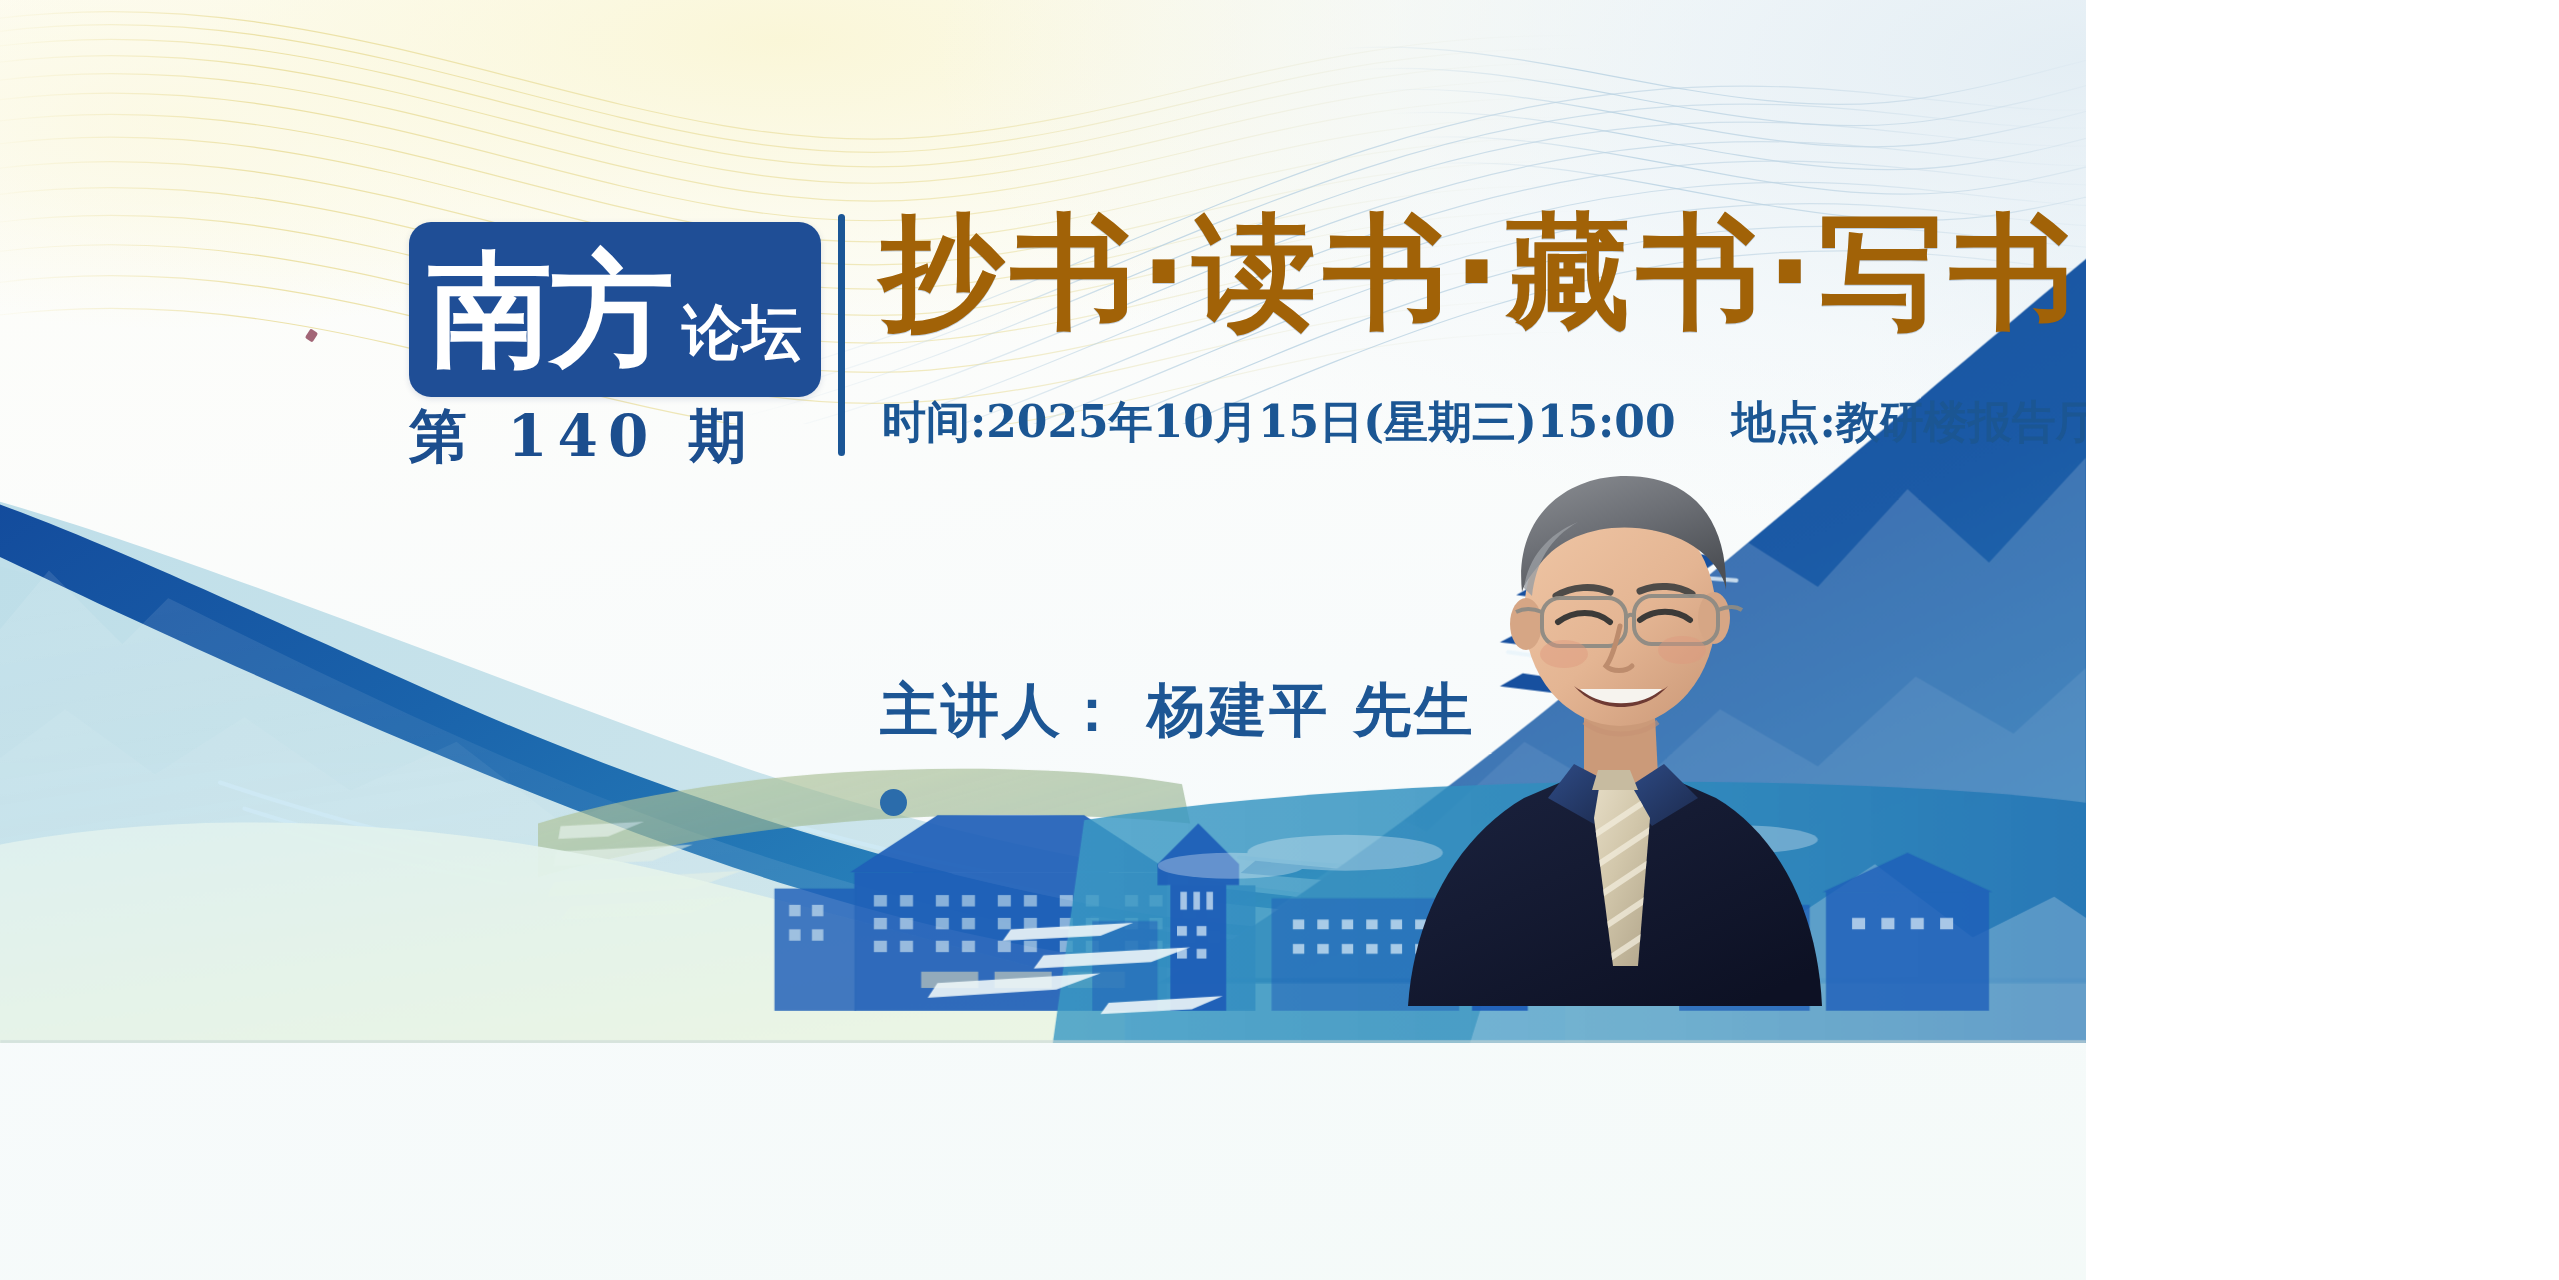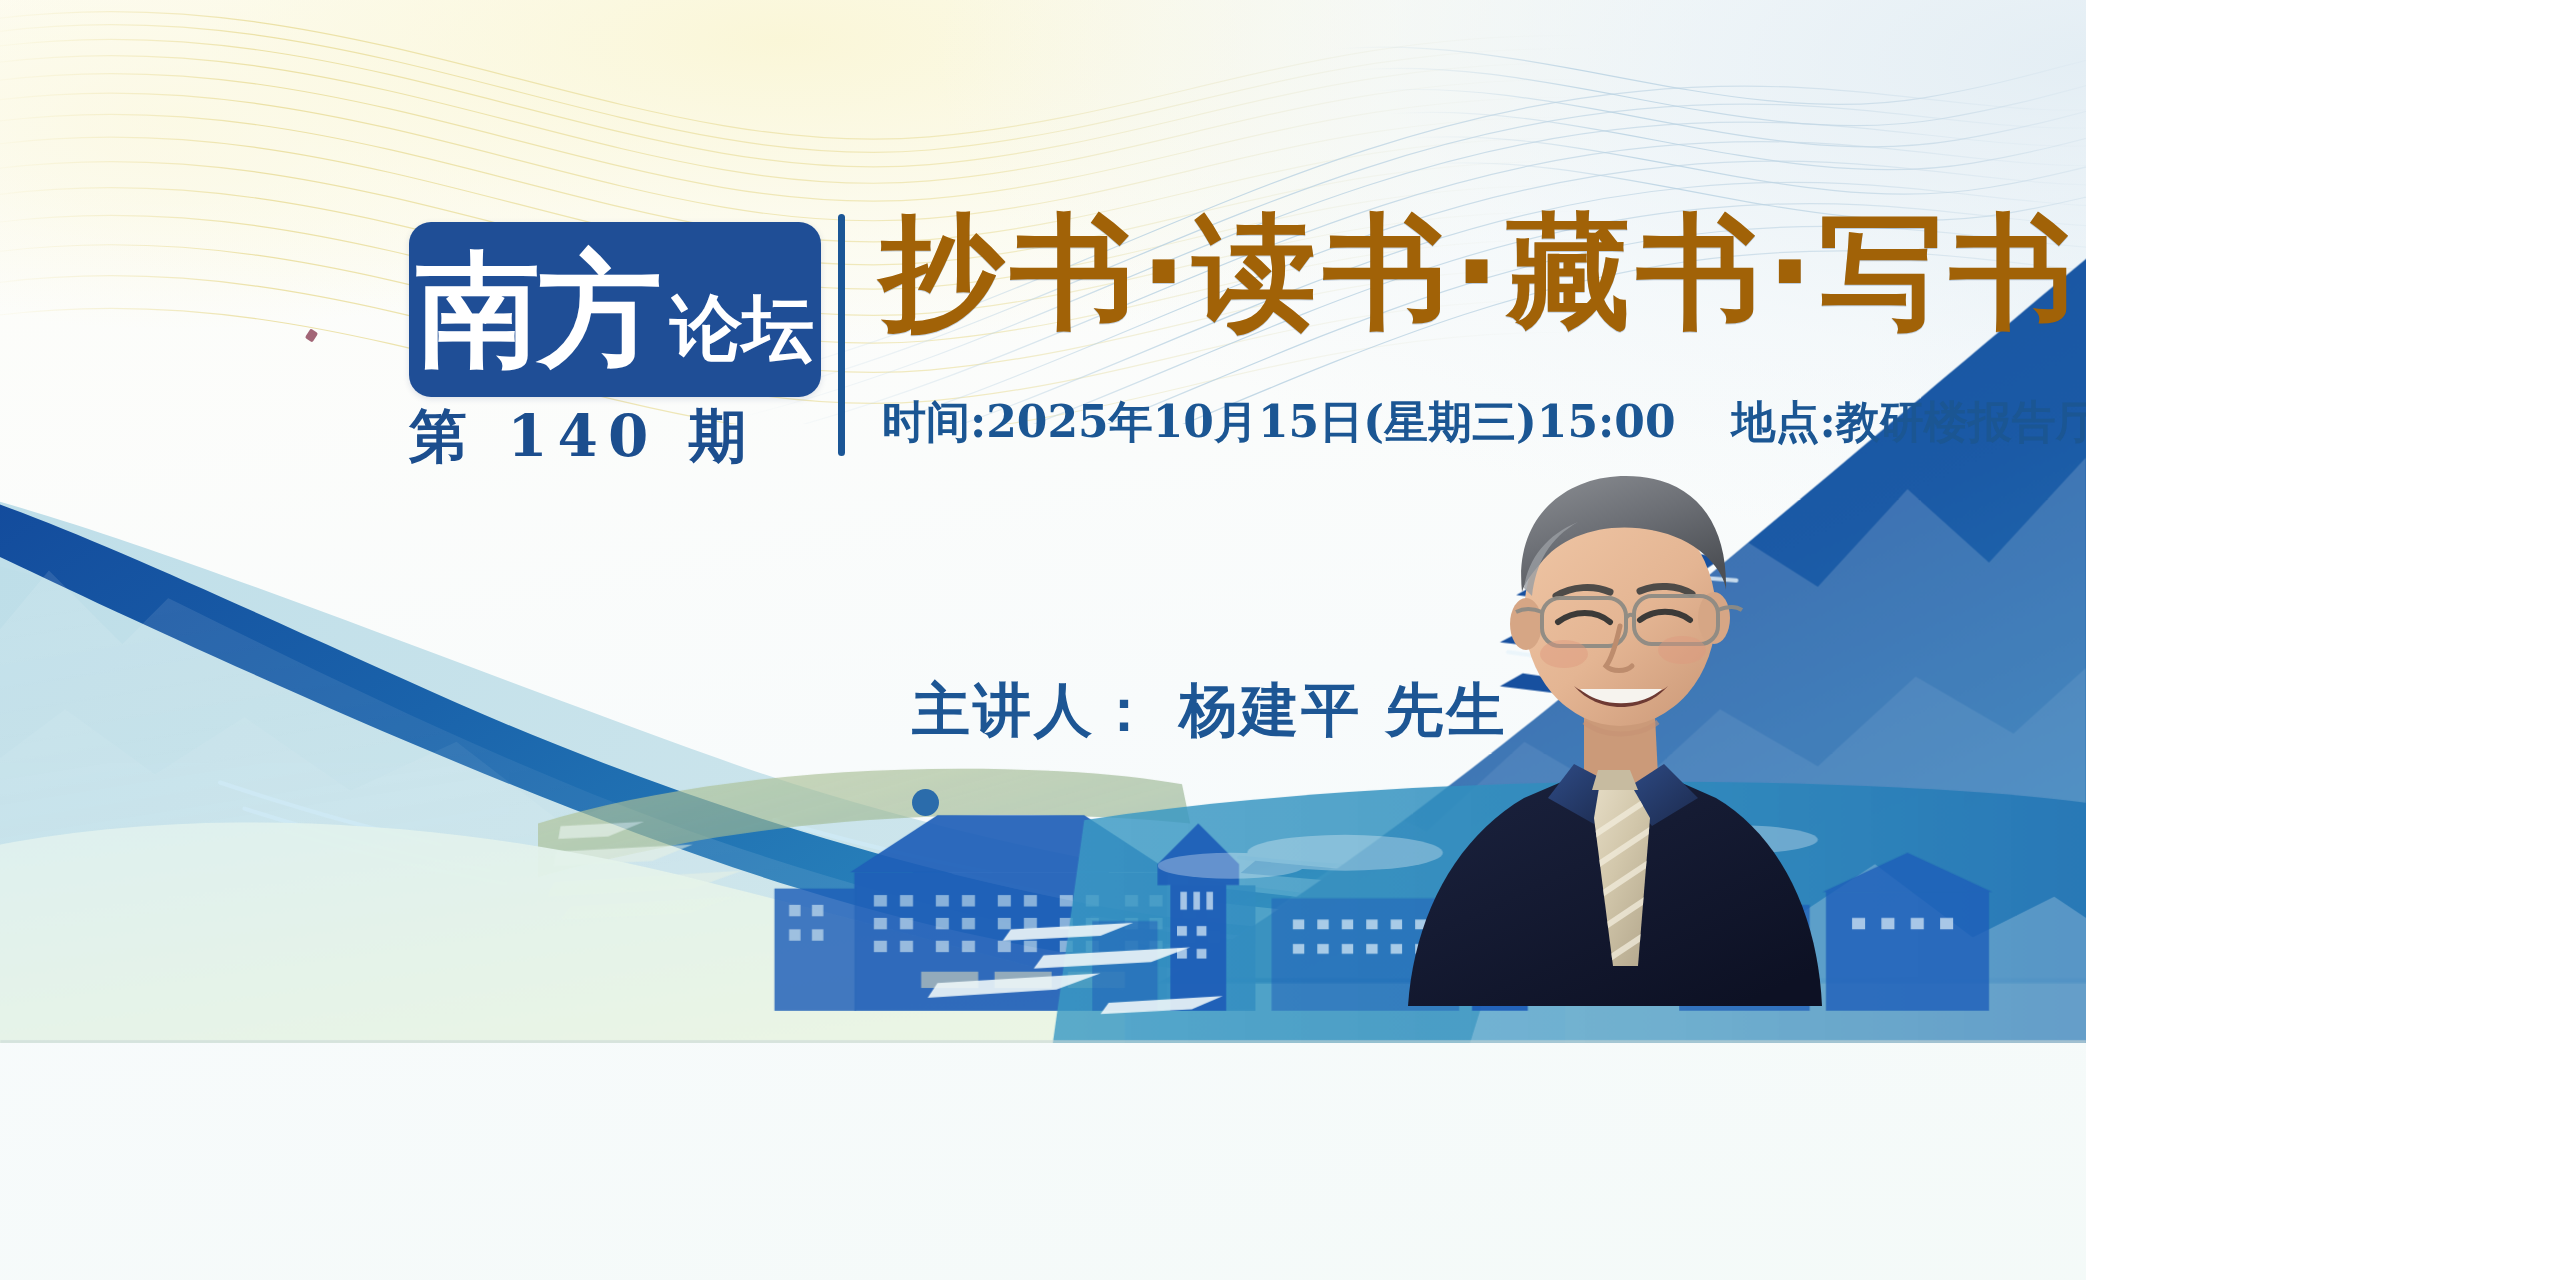--- a/index.html
+++ b/index.html
@@ -42,21 +42,21 @@
     display:flex;align-items:center;justify-content:center;
     box-shadow:0 2px 6px rgba(20,50,110,.13);
   }
   #logo-badge .logo-text{
     color:#fff;font-family:"DejaVu Serif",serif;font-weight:700;
     font-size:112px;line-height:1;letter-spacing:2px;
     white-space:nowrap;
     display:flex;align-items:baseline;
   }
   #logo-badge .nf{font-size:124px;letter-spacing:-2px;}
-  #logo-badge .lt{font-size:72px;margin-left:10px;letter-spacing:0px;}
+  #logo-badge .lt{font-size:60px;margin-left:10px;letter-spacing:0px;}
 
   #issue{
     position:absolute;left:409px;top:398px;width:412px;
     text-align:left;color:#1c4e8e;
     font-family:"DejaVu Serif",serif;font-weight:700;
     font-size:58px;letter-spacing:10px;white-space:nowrap;
   }
 
   #divider{
     position:absolute;left:838px;top:214px;width:7px;height:242px;
@@ -71,21 +71,21 @@
   }
 
   #meta-row{
     position:absolute;left:882px;top:393px;
     display:flex;align-items:center;gap:56px;white-space:nowrap;
     color:#1b5693;font-family:"DejaVu Serif",serif;font-weight:700;
     font-size:44px;letter-spacing:0px;
   }
 
   
-  #speaker{position:absolute;left:880px;top:672px;margin-left:32px;}
+  #speaker{position:absolute;left:880px;top:672px;}
   #speaker-name{
     color:#1d5694;font-family:"DejaVu Sans",sans-serif;font-weight:700;
     font-size:58px;letter-spacing:3px;white-space:nowrap;
   }
   #speaker-bullets{margin-top:26px;}
   .bullet-row{display:flex;align-items:center;height:52px;white-space:nowrap;}
   .bullet-dot{
     width:27px;height:27px;border-radius:50%;background:#2b6cab;
     margin-right:40px;flex:0 0 auto;
   }

